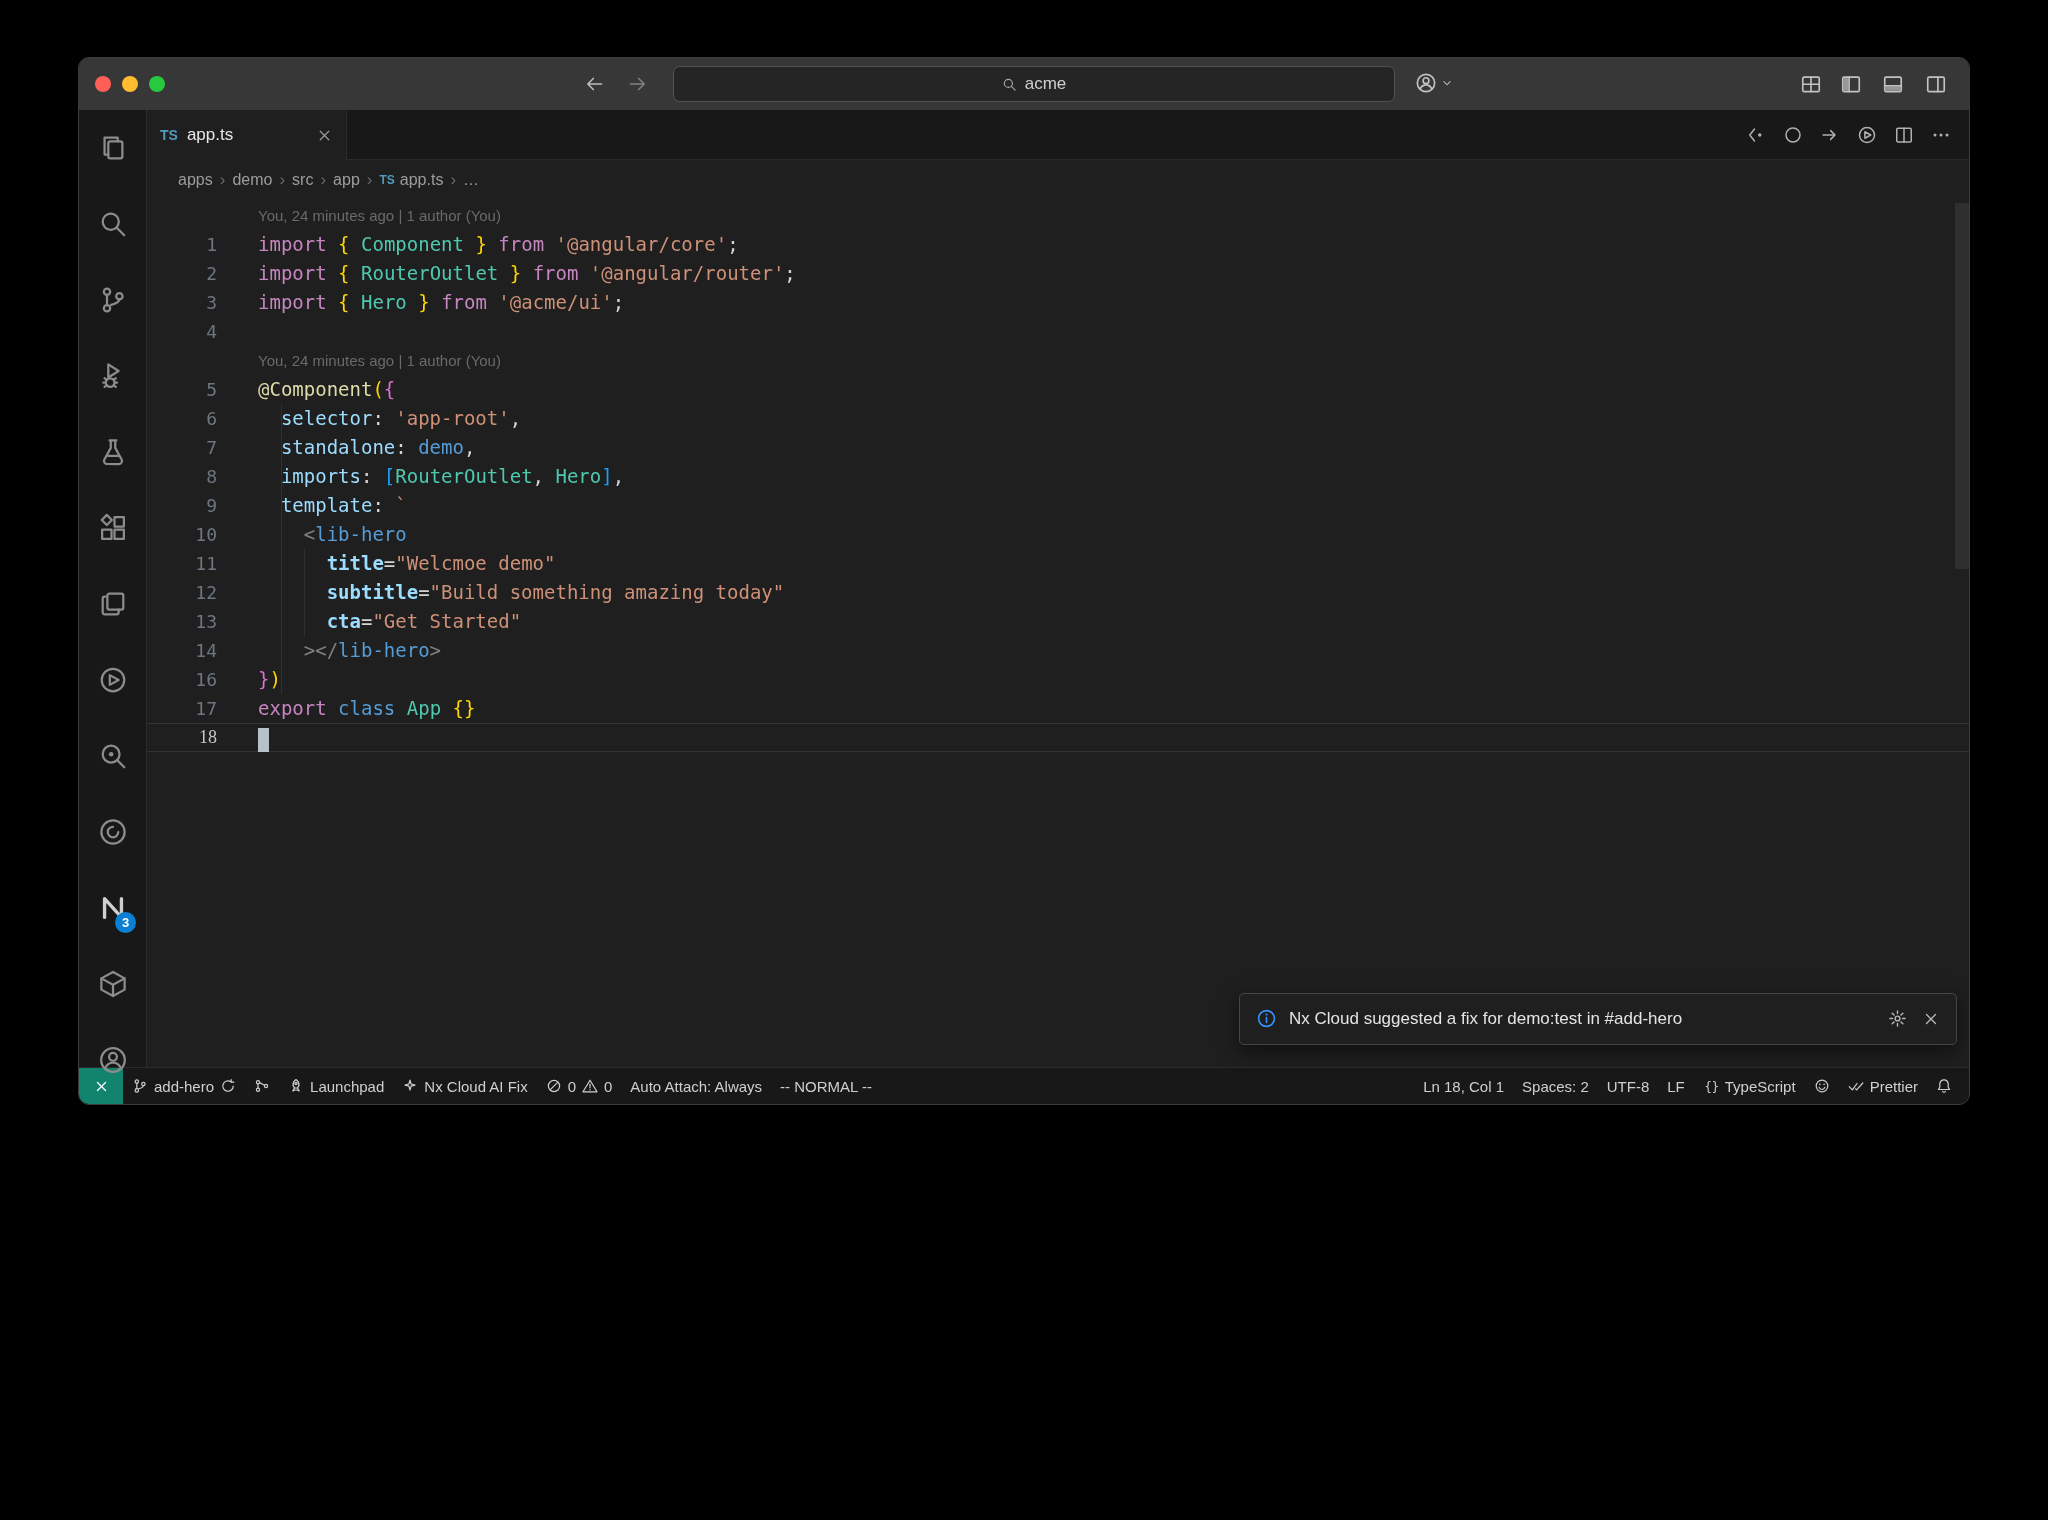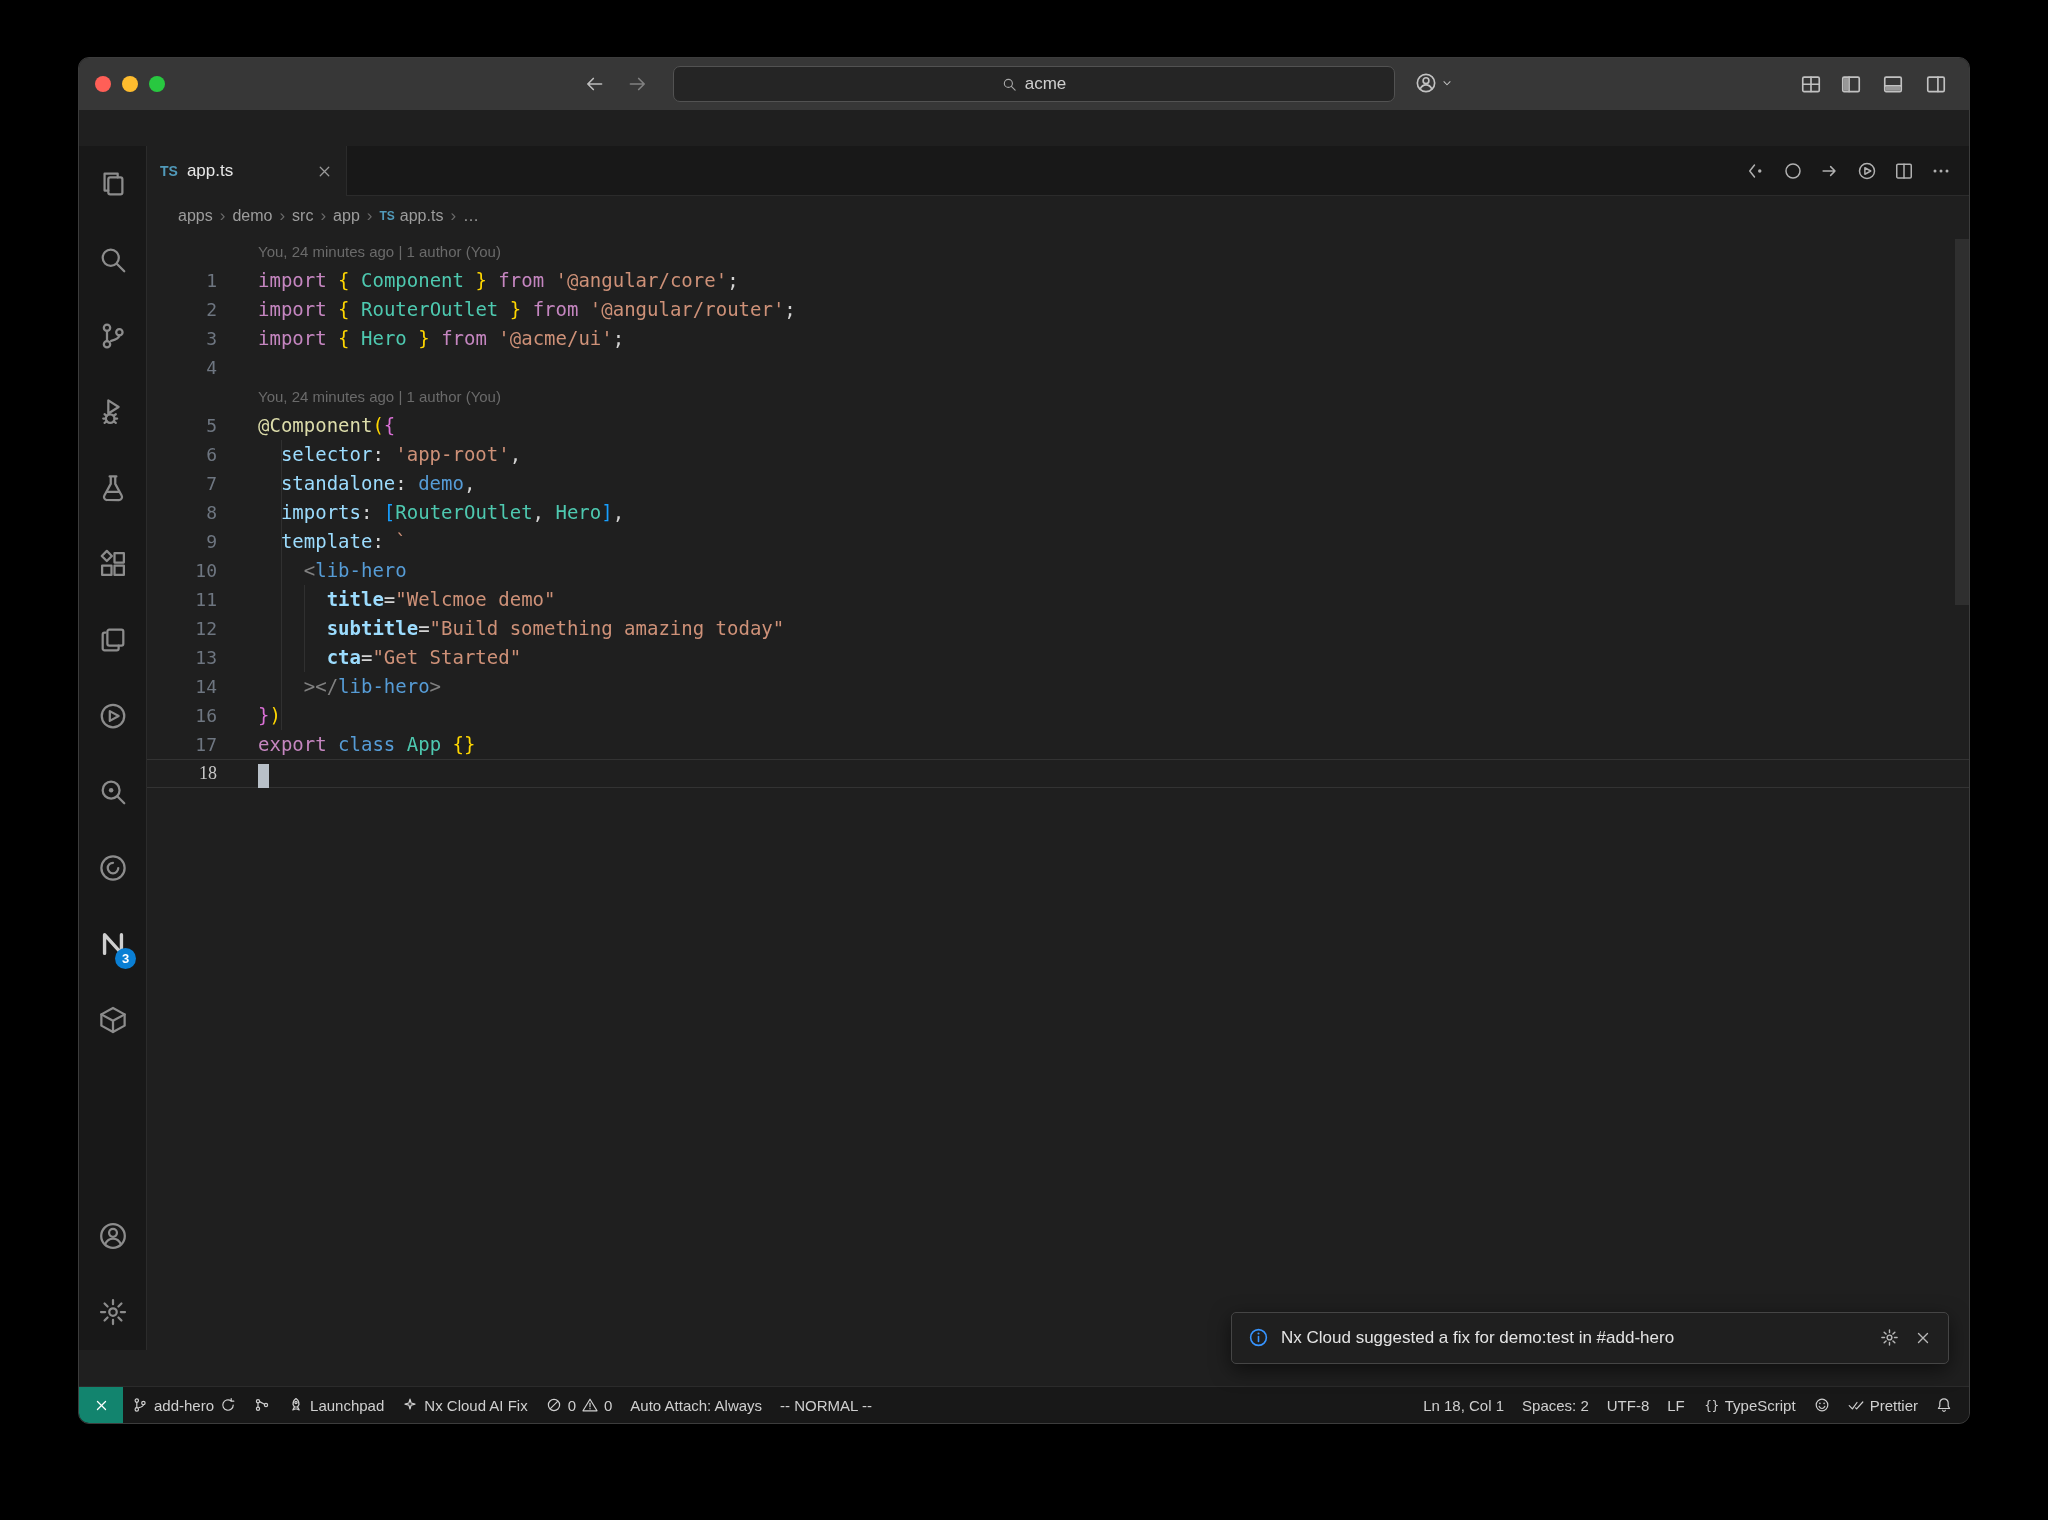--- a/index.html
+++ b/index.html
@@ -1,22 +1,22 @@
 <!DOCTYPE html>
 <html><head>
 <meta charset="utf-8">
 <style>
   * { box-sizing: border-box; margin: 0; padding: 0; }
   html,body { width:2048px; height:1520px; overflow:hidden; }
   body { background:#000; font-family:"Liberation Sans", sans-serif; position:relative; }
   svg.ic { display:block; flex:none; }
 
-  .window { position:absolute; left:78px; top:57px; width:1892px; height:1367px;
+  .window { position:absolute; left:78px; top:57px; width:1892px; height:1048px;
             background:#1f1f1f; border:1px solid #3c3c3c; border-radius:11px;
-            overflow:hidden; display:flex; flex-direction:column;gap:36px; }
+            overflow:hidden; display:flex; flex-direction:column; }
 
   
   .titlebar { flex:0 0 52px; background:#373737; position:relative; }
   .tl { position:absolute; top:18px; width:16px; height:16px; border-radius:50%; }
   .tl.red { left:16px; background:#ff5f57; }
   .tl.yellow { left:43px; background:#febc2e; }
   .tl.green { left:70px; background:#28c840; }
   .nav-arrow { position:absolute; top:15px; color:#bdbdbd; }
   .nav-back { left:504px; }
   .nav-fwd { left:548px; opacity:.55; }
@@ -77,21 +77,21 @@
   .vthumb { position:absolute; right:0; top:4px; width:14px; height:366px;
             background:rgba(121,121,121,.18); }
 
   .tk-k  { color:#C586C0; } .tk-kb { color:#569CD6; } .tk-t  { color:#4EC9B0; }
   .tk-s  { color:#CE9178; } .tk-d  { color:#D4D4D4; } .tk-p1 { color:#FFD700; }
   .tk-p2 { color:#DA70D6; } .tk-p3 { color:#179FFF; } .tk-pr { color:#9CDCFE; }
   .tk-dec{ color:#DCDCAA; } .tk-tg { color:#569CD6; } .tk-tp { color:#808080; }
   .tk-at { color:#9CDCFE;font-weight:bold; }
 
   
-  .toast { position:absolute; right:20px; bottom:59px; width:718px; z-index:10;
+  .toast { position:absolute; right:12px; bottom:59px; width:718px; z-index:10;
            background:#1f1f1f; border:1px solid #454545; border-radius:5px;
            padding:14px 16px 15px 16px; box-shadow:0 6px 20px rgba(0,0,0,.55); }
   .toast-head { display:flex; align-items:center; gap:12px; color:#e4e4e4; font-size:17px; }
   .toast-head .info { color:#3794ff; }
   .toast-icons { margin-left:auto; display:flex; align-items:center; gap:15px; color:#b8b8b8; }
   .toast-foot { display:flex; align-items:center; margin-top:17px; }
   .toast-source { color:#b5b5b5; font-size:16px; }
   .toast-btns { margin-left:auto; display:flex; align-items:center; gap:13px; }
   .btn { font-size:16px; padding:8px 16px; border-radius:3px; color:#fff;
          font-family:"Liberation Sans", sans-serif; }

